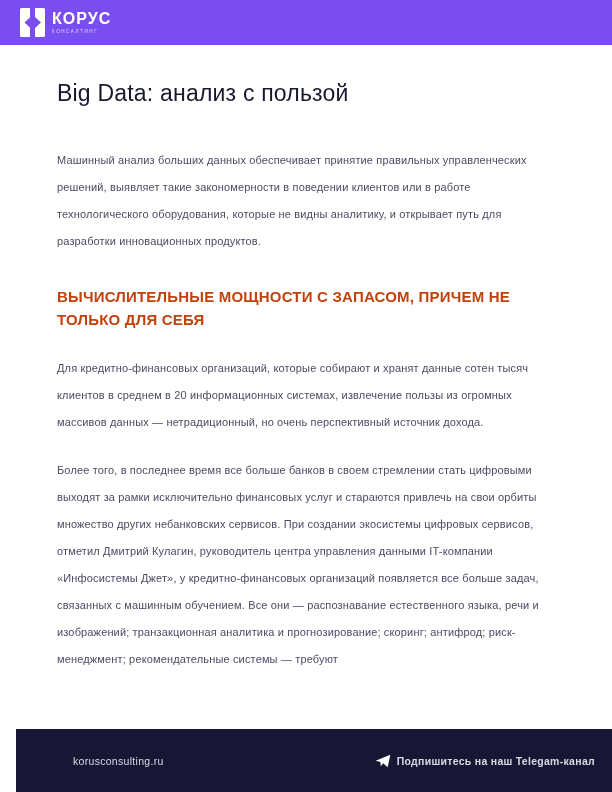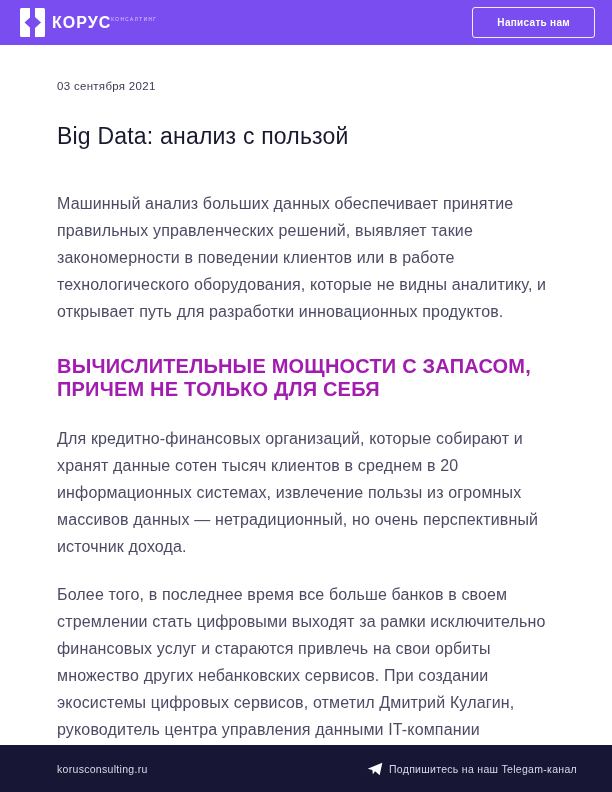--- a/index.html
+++ b/index.html
@@ -22,21 +22,21 @@
     justify-content: space-between;
     padding: 0 17px 0 20px;
   }
   .logo {
     display: flex;
     align-items: center;
     gap: 7px;
     cursor: pointer;
   }
   .logo-mark { width: 25px; height: 29px; display: block; }
-  .logo-text { display: flex; flex-direction: row; line-height: 1; }
+  .logo-text { display: flex; flex-direction: column; line-height: 1; }
   .logo-brand {
     color: #ffffff;
     font-weight: bold;
     font-size: 16px;
     letter-spacing: 1px;
   }
   .logo-sub {
     color: rgba(255,255,255,0.75);
     font-size: 4.5px;
     letter-spacing: 1.6px;
@@ -69,58 +69,59 @@
   }
   .article-title {
     color: #18182e;
     font-size: 23px;
     font-weight: normal;
     letter-spacing: 0.2px;
     margin-bottom: 40px;
   }
   .article p {
     color: #4b4b63;
-    font-size: 16px;
+    font-size: 11px;
     line-height: 27px;
     letter-spacing: 0.15px;
     margin-bottom: 21px;
   }
   .section-heading {
-    color: #a21caf;
-    font-size: 20px;
+    color: #c2410c;
+    font-size: 15px;
     font-weight: bold;
     line-height: 23px;
     letter-spacing: 0.2px;
     text-transform: uppercase;
     margin: 30px 0 24px 0;
   }
 
   
   .site-footer {
     position: absolute;
-    left: 0; right: 0; bottom: 0;
-    height: 47px;
+    left: 16px; right: 0; bottom: 0;
+    height: 63px;
     background: #171735;
     display: flex;
     align-items: center;
     justify-content: space-between;
-    padding: 0 35px 0 57px;
+    padding: 0 17px 0 57px;
   }
   .footer-site {
     color: #d9d9e6;
     font-size: 10.5px;
     letter-spacing: 0.3px;
     text-decoration: none;
     cursor: pointer;
   }
   .footer-telegram {
     display: flex;
     align-items: center;
     gap: 6px;
     cursor: pointer;
+    font-weight: bold;
   }
   .footer-telegram-label {
     color: #d9d9e6;
     font-size: 10.5px;
     letter-spacing: 0.3px;
   }
   .tg-icon { width: 16px; height: 16px; display: block; }
 </style>
 </head>
 <body>
@@ -131,25 +132,23 @@
       <svg class="logo-mark" viewBox="0 0 25 29" xmlns="http://www.w3.org/2000/svg">
         <path d="M1.5,0 h8.5 v9.5 L4.5,14.5 L10,19.5 V29 H1.5 a1.5,1.5 0 0 1 -1.5,-1.5 V1.5 A1.5,1.5 0 0 1 1.5,0 Z" fill="#ffffff"></path>
         <path d="M15,0 h8.5 a1.5,1.5 0 0 1 1.5,1.5 v26 a1.5,1.5 0 0 1 -1.5,1.5 H15 v-9 l6,-5.5 L15,9 Z" fill="#ffffff"></path>
       </svg>
     </span>
     <span class="logo-text">
       <span class="logo-brand">КОРУС</span>
       <span class="logo-sub">КОНСАЛТИНГ</span>
     </span>
   </div>
-  <button class="ghost-btn">Написать нам</button>
 </header>
 
 <main class="article">
-  <div class="article-date">03 сентября 2021</div>
   <h1 class="article-title">Big Data: анализ с пользой</h1>
   <p>Машинный анализ больших данных обеспечивает принятие правильных управленческих решений, выявляет такие закономерности в поведении клиентов или в работе технологического оборудования, которые не видны аналитику, и открывает путь для разработки инновационных продуктов.</p>
   <h2 class="section-heading">ВЫЧИСЛИТЕЛЬНЫЕ МОЩНОСТИ С ЗАПАСОМ, ПРИЧЕМ НЕ ТОЛЬКО ДЛЯ СЕБЯ</h2>
   <p>Для кредитно-финансовых организаций, которые собирают и хранят данные сотен тысяч клиентов в среднем в 20 информационных системах, извлечение пользы из огромных массивов данных — нетрадиционный, но очень перспективный источник дохода.</p>
   <p>Более того, в последнее время все больше банков в своем стремлении стать цифровыми выходят за рамки исключительно финансовых услуг и стараются привлечь на свои орбиты множество других небанковских сервисов. При создании экосистемы цифровых сервисов, отметил Дмитрий Кулагин, руководитель центра управления данными IT-компании «Инфосистемы Джет», у кредитно-финансовых организаций появляется все больше задач, связанных с машинным обучением. Все они — распознавание естественного языка, речи и изображений; транзакционная аналитика и прогнозирование; скоринг; антифрод; риск-менеджмент; рекомендательные системы — требуют</p>
 </main>
 
 <footer class="site-footer">
   <a class="footer-site">korusconsulting.ru</a>
   <span class="footer-telegram">

